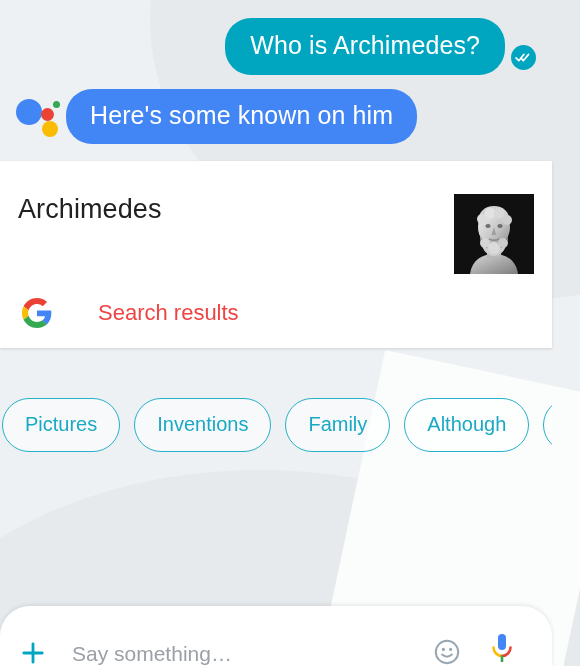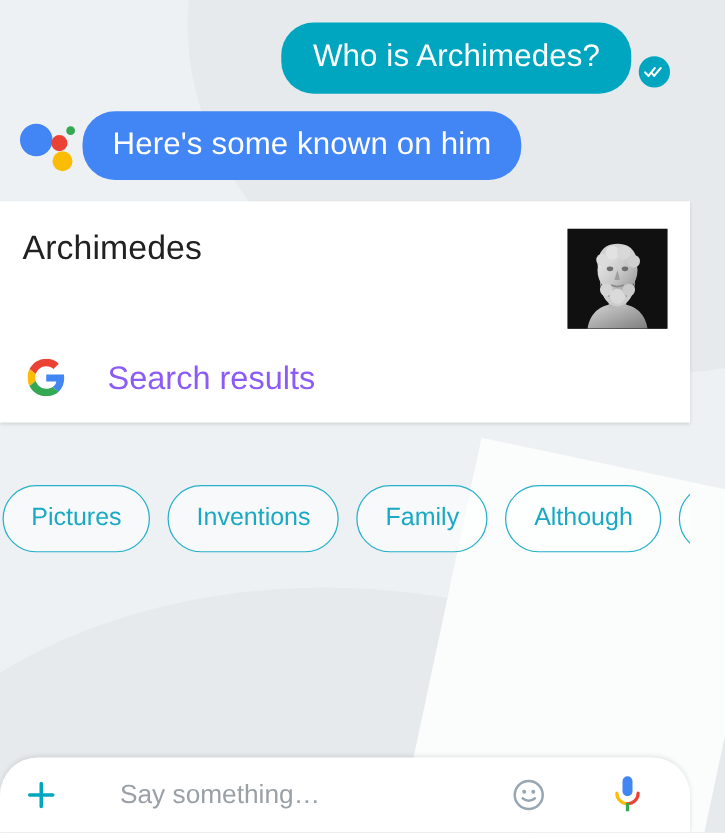--- a/index.html
+++ b/index.html
@@ -140,20 +140,21 @@
     background: #ffffff;
     margin-top: 17px;
     padding: 22px 18px 20px 18px;
     box-shadow: 0 1px 3px rgba(0,0,0,.13);
   }
 
   #card-header {
     display: flex;
     align-items: flex-start;
     justify-content: space-between;
+    margin-top: 11px;
   }
   #card-title {
     font-size: 27px;
     color: #212121;
     font-weight: normal;
     letter-spacing: .1px;
   }
   #card-subtitle {
     font-size: 19px;
     color: #8d8d8d;
@@ -187,23 +188,23 @@
     align-items: center;
     margin-top: 24px;
   }
   #google-g-icon {
     width: 30px;
     height: 30px;
     flex: 0 0 auto;
     margin-left: 4px;
   }
   #search-results-label {
-    margin-left: 34px;
-    font-size: 26px;
-    color: #8b5cf6;
+    margin-left: 46px;
+    font-size: 22px;
+    color: #ef4444;
   }
 
   
   #suggestion-chips {
     display: flex;
     align-items: flex-start;
     gap: 14px;
     padding: 0 0 0 2px;
     margin-top: 50px;
     height: 54px;
@@ -224,24 +225,23 @@
     flex: 0 0 auto;
   }
 
   
   #input-bar {
     margin-top: auto;
     height: 60px;
     background: #ffffff;
     border-radius: 30px 30px 0 0;
     display: flex;
-    align-items: center;
+    align-items: flex-end;
     padding: 0 37px 0 20px;
     box-shadow: 0 -1px 4px rgba(0,0,0,.10);
-    gap: 24px;
   }
   #add-icon {
     width: 26px; height: 26px; flex: 0 0 auto;
   }
   #text-input {
     flex: 1 1 auto;
     border: none;
     outline: none;
     font-family: "Liberation Sans", sans-serif;
     font-size: 21px;

